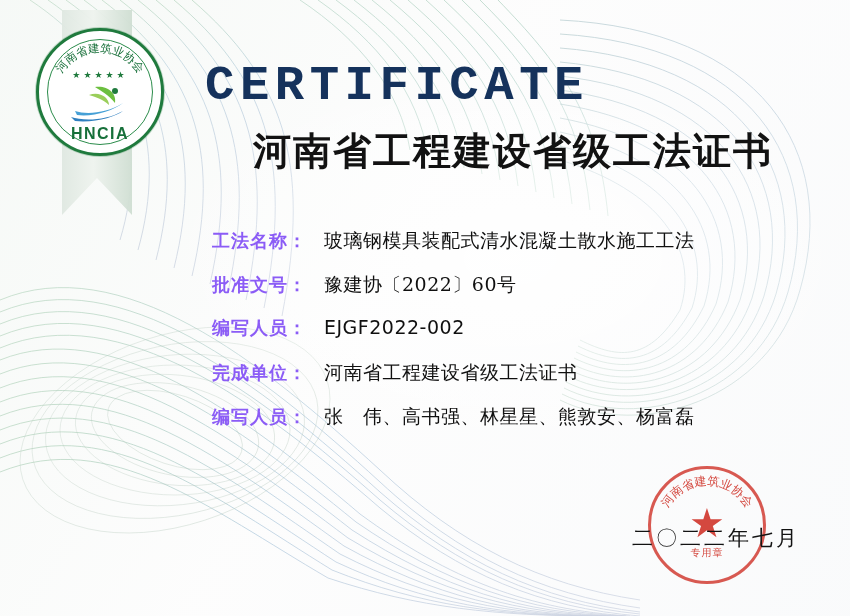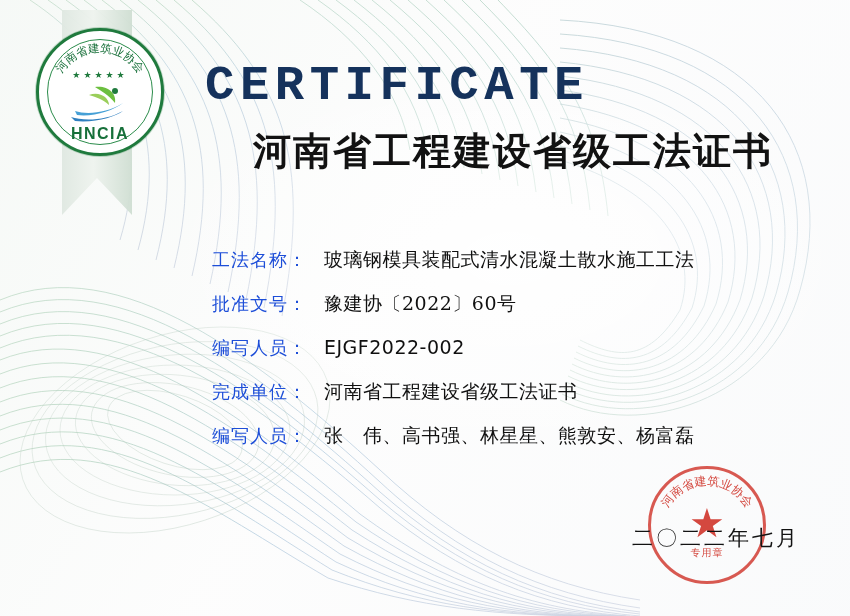--- a/index.html
+++ b/index.html
@@ -150,24 +150,23 @@
     display: flex;
     align-items: baseline;
     margin-bottom: 16px;
     height: 28px;
   }
   .field-label {
     width: 112px;
     flex: 0 0 112px;
     font-family: "DejaVu Serif", serif;
     font-size: 18px;
-    font-weight: 400;
-    color: #1d4ed8;
+    font-weight: 700;
+    color: #8b5cf6;
     letter-spacing: 1px;
-    margin-top: 20px;
   }
   .field-value {
     font-family: "DejaVu Serif", serif;
     font-size: 19px;
     color: #101010;
     letter-spacing: .5px;
     white-space: nowrap;
   }
   .field-value.mono {
     font-family: "DejaVu Sans", sans-serif;

